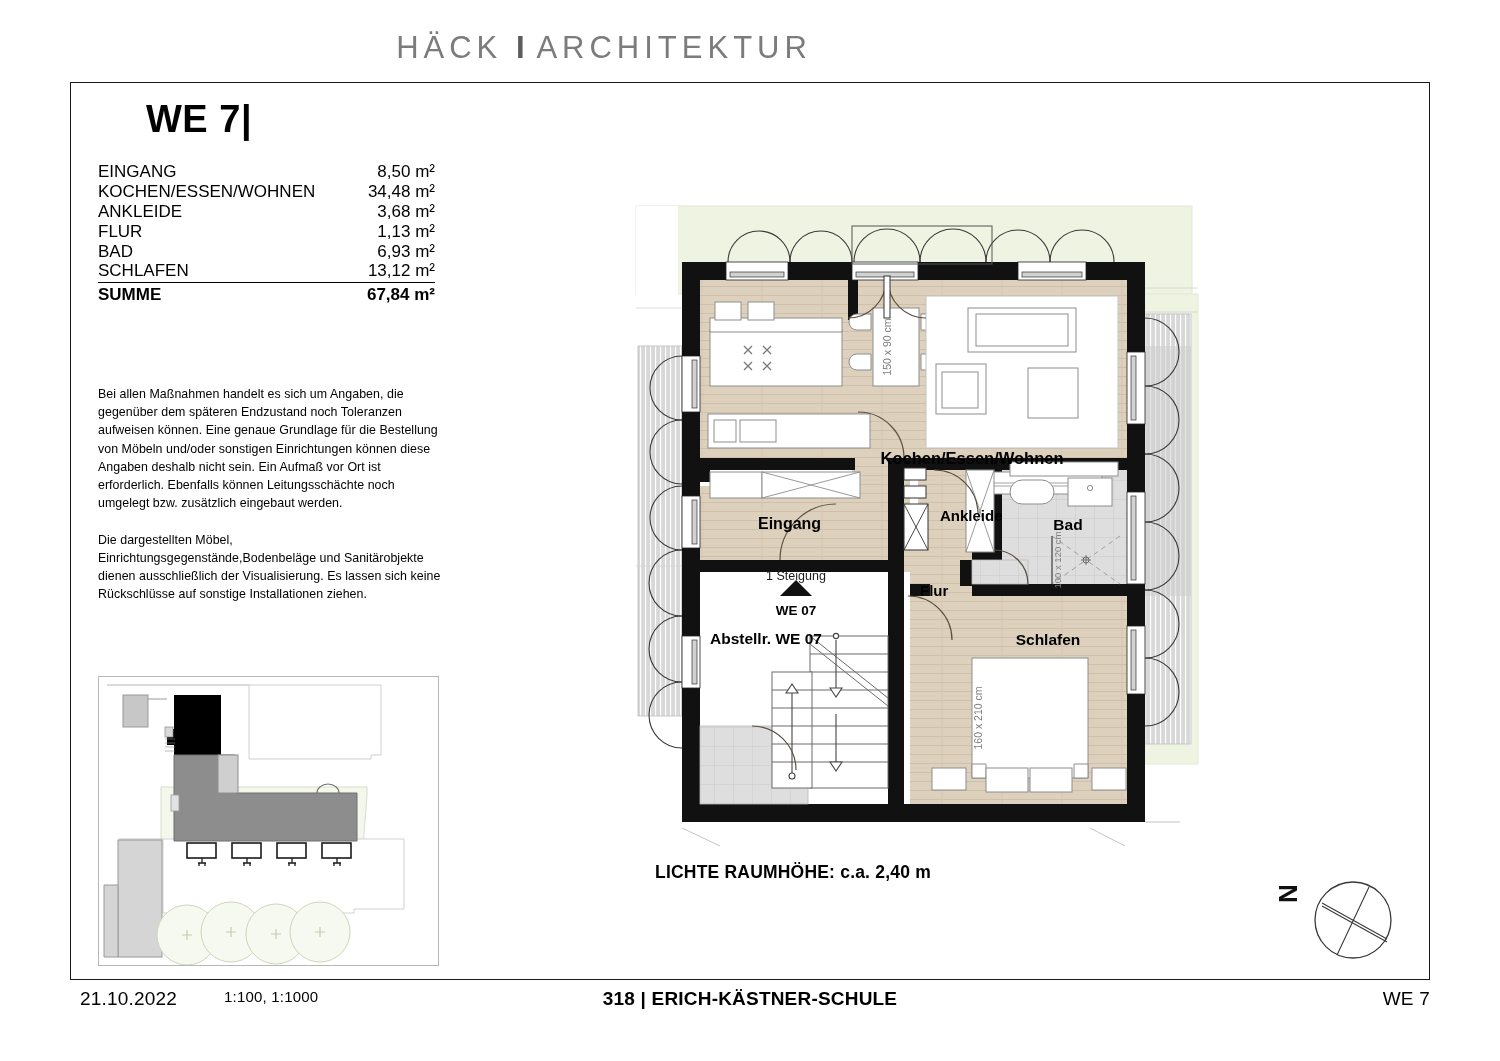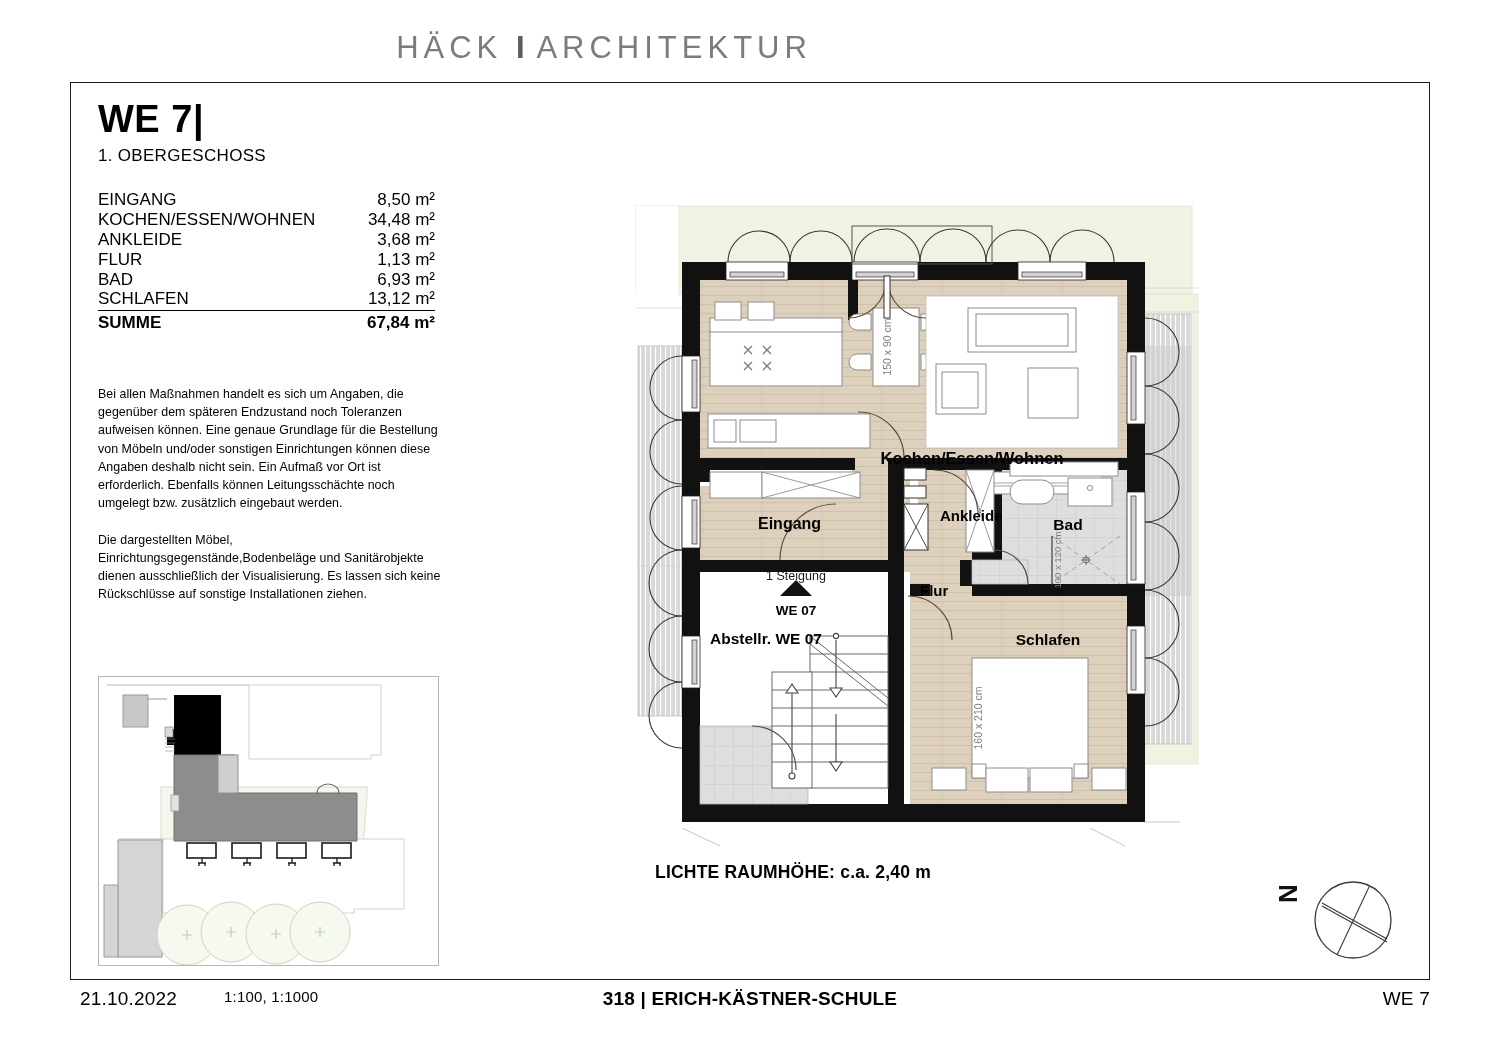--- a/index.html
+++ b/index.html
@@ -29,21 +29,21 @@
   .frame{
     position:absolute;left:70px;top:82px;
     width:1360px;height:898px;
     border:1.5px solid #1a1a1a;
     box-sizing:border-box;
     background:#fff;
   }
 
   
   .titleblock{position:absolute;left:98px;top:100px;width:420px;}
-  .we-title{font-size:38px;font-weight:700;letter-spacing:.5px;line-height:1;}
+  .we-title{font-size:38px;font-weight:700;letter-spacing:.5px;line-height:1;margin-left:48px;}
   .we-sub{font-size:17px;letter-spacing:.3px;margin-top:8px;}
 
   .arealist{margin-top:24px;width:337px;font-size:17px;line-height:1.17;}
   .arearow{display:flex;justify-content:space-between;}
   .arearow .nm{white-space:nowrap;}
   .arearow .vl{white-space:nowrap;}
   .arearow.last{border-bottom:1.4px solid #000;padding-bottom:1px;}
   .arearow.sum{font-weight:700;padding-top:2px;}
 
   .notes{position:absolute;left:98px;top:385px;width:345px;}
@@ -90,21 +90,20 @@
   <div class="logo">
     <span>HÄCK</span>
     <span class="bar">I</span>
     <span>ARCHITEKTUR</span>
   </div>
 
   <div class="frame"></div>
 
   <div class="titleblock">
     <div class="we-title">WE 7|</div>
-    <div class="we-sub">1. OBERGESCHOSS</div>
 
     <div class="arealist">
       <div class="arearow">
         <span class="nm">EINGANG</span>
         <span class="vl">8,50 m²</span>
       </div>
       <div class="arearow">
         <span class="nm">KOCHEN/ESSEN/WOHNEN</span>
         <span class="vl">34,48 m²</span>
       </div>

